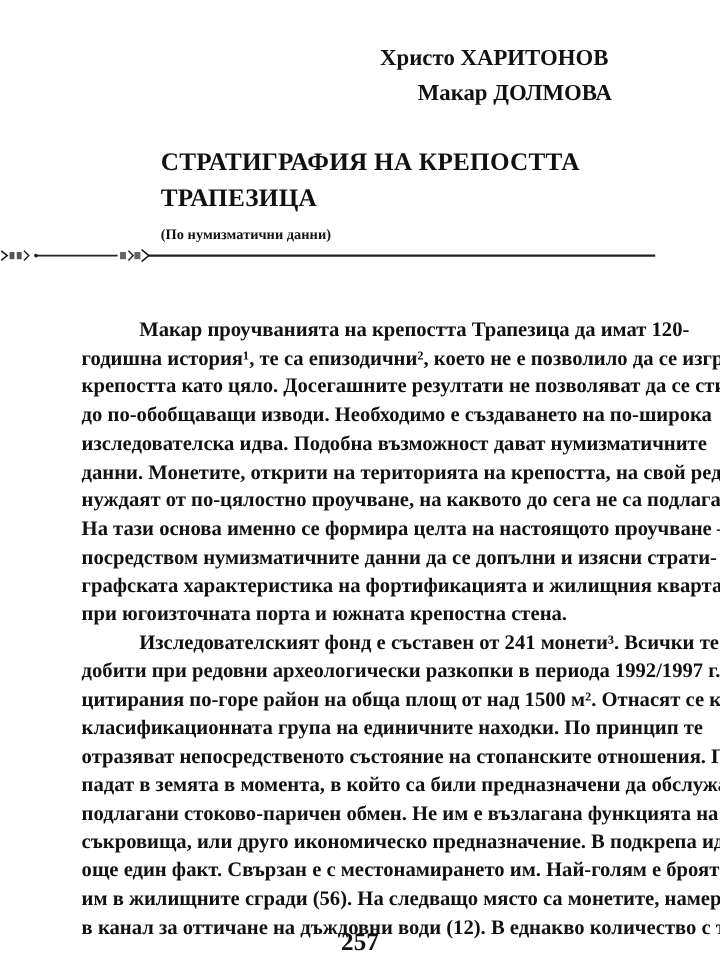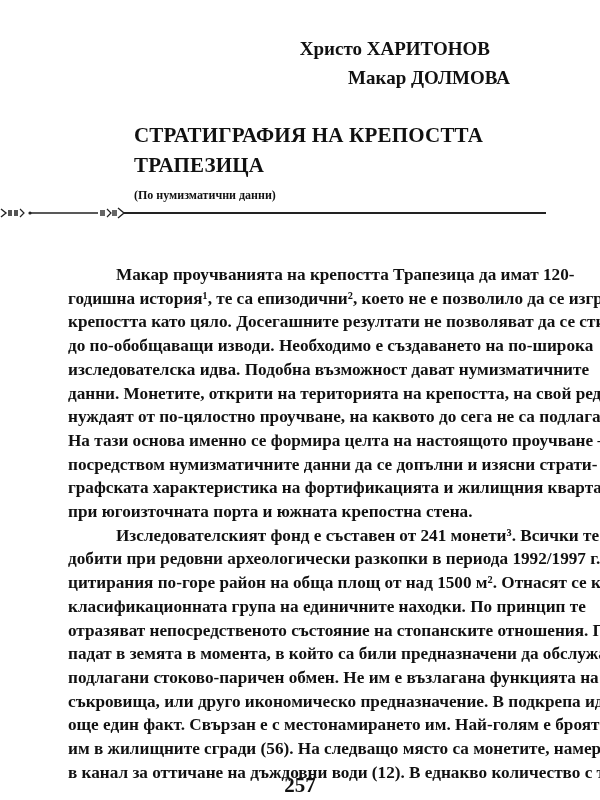--- a/index.html
+++ b/index.html
@@ -2,21 +2,21 @@
 <html><head>
 <meta charset="utf-8">
 <style>
   html, body { margin:0; padding:0; }
   body {
     width:600px; height:800px; background:#ffffff; position:relative; overflow:hidden;
     font-family:"Liberation Serif", "DejaVu Serif", serif; color:#111;
   }
   .authors { position:absolute; right:50px; top:34px; text-align:right; }
   .author { font-size:19px; font-weight:bold; line-height:29px; white-space:nowrap; }
-  .author.a1 { margin-right:60px; }
+  .author.a1 { margin-right:43px; }
   .author.a2 { margin-right:40px; }
   .title-block { position:absolute; left:134px; top:120px; }
   .title-line { font-size:21px; font-weight:bold; line-height:30px; letter-spacing:0.2px; white-space:nowrap; }
   .subtitle { font-size:12px; font-weight:bold; line-height:30px; white-space:nowrap; }
   .ornament { position:absolute; left:0; top:206px; width:548px; height:14px; }
   .body-text {
     position:absolute; left:68px; top:263px; width:476px;
     font-size:17.2px; line-height:23.7px; text-align:justify; font-weight:bold;
   }
   .line { display:block; white-space:nowrap; text-align-last:justify; text-align:justify; }

